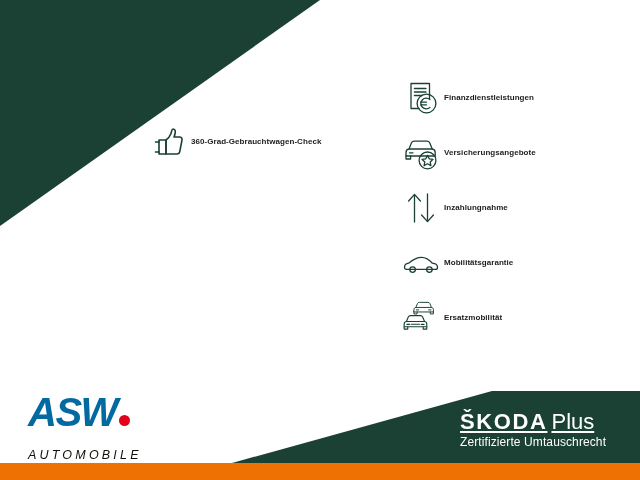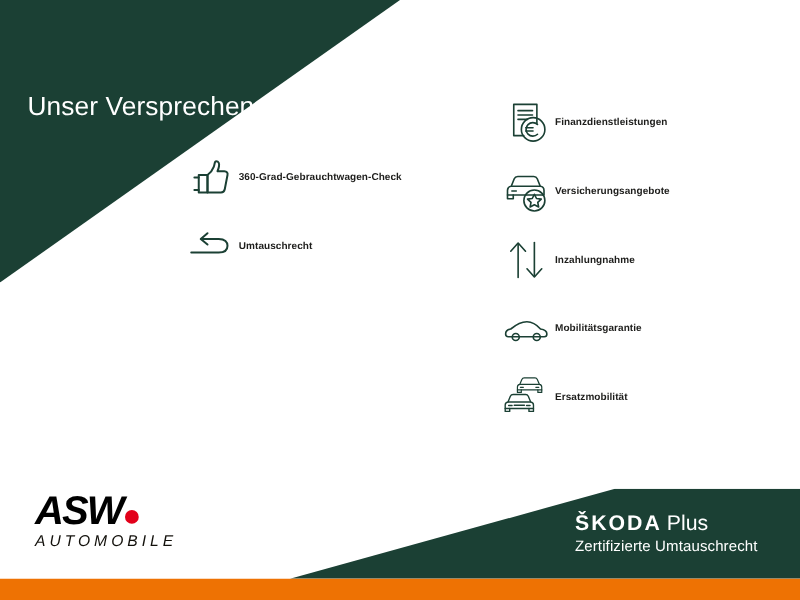--- a/index.html
+++ b/index.html
@@ -106,58 +106,59 @@
   }
 
   
   .asw-logo {
     position: absolute;
     left: 28px;
     top: 392px;
     width: 160px;
   }
   .asw-word {
-    font-size: 32px;
+    font-size: 40px;
     font-weight: bold;
     font-style: italic;
-    color: #000000;
+    color: #0369a1;
     letter-spacing: -1.5px;
     line-height: 1;
     white-space: nowrap;
   }
   .asw-dot {
     display: inline-block;
     width: 11px;
     height: 11px;
     border-radius: 50%;
     background: #e2001a;
     margin-left: 2px;
     vertical-align: baseline;
   }
   .asw-sub {
     font-size: 12.5px;
     font-style: italic;
     color: #12100b;
     letter-spacing: 3.2px;
-    margin-top: 2px;
+    margin-top: 16px;
     white-space: nowrap;
   }
 
   
   .skoda-logo {
     position: absolute;
     left: 460px;
     top: 410px;
     color: #ffffff;
     text-align: left;
   }
   .skoda-line1 {
-    font-size: 17px;
+    font-size: 22px;
     line-height: 1.05;
     white-space: nowrap;
+    text-decoration: underline;
   }
   .skoda-mark {
     font-weight: bold;
     letter-spacing: 1.6px;
   }
   .skoda-plus {
     font-weight: 400;
     letter-spacing: 0px;
     margin-left: 4px;
   }
@@ -172,49 +173,39 @@
 </head>
 <body>
 
 <div id="stage">
 
   <div class="wedge-top"></div>
   <div class="footer-block"></div>
   <div class="orange-bar"></div>
 
   <div class="headline">
-    <div>Unser Versprechen.</div>
   </div>
 
   <div class="col col-left">
 
     <div class="feature">
       <span class="ico">
         <svg viewBox="0 0 42 42">
           <path class="ln" d="M12 19 H19 V33 H12 Z"></path>
           <path class="ln" d="M19 19 C19 19 22.5 16.5 24 12.5 C25 9.8 24.5 8 26 8 C27.8 8 28.6 9.6 28.2 12 C27.9 13.9 27 16 27 16 H32.5 C34.4 16 35.4 17.4 35 19 L32.8 30.4 C32.5 32 31.4 33 29.8 33 H19 Z"></path>
           <path class="ln" d="M12 21 H8.5"></path>
           <path class="ln" d="M12 31 H8.5"></path>
         </svg>
       </span>
       <span class="lbl">360-Grad-Gebrauchtwagen-Check</span>
     </div>
 
 
 
 
-    <div class="feature">
-      <span class="ico">
-        <svg viewBox="0 0 42 42">
-          <path class="ln" d="M6 26 H28 C33 26 35 23.6 35 20.6 C35 17.6 33 15.2 28 15.2 H14"></path>
-          <path class="ln" d="M19 10.6 L13.6 15.2 L19 19.6"></path>
-        </svg>
-      </span>
-      <span class="lbl">Umtauschrecht</span>
-    </div>
 
   </div>
 
   <div class="col col-right">
 
     <div class="feature">
       <span class="ico">
         <svg viewBox="0 0 42 42">
           <path class="ln-thin" d="M11 6.5 H29.5 V22 M11 6.5 V31.5 H19"></path>
           <path class="ln-thin" d="M14.4 11.5 H26"></path>

